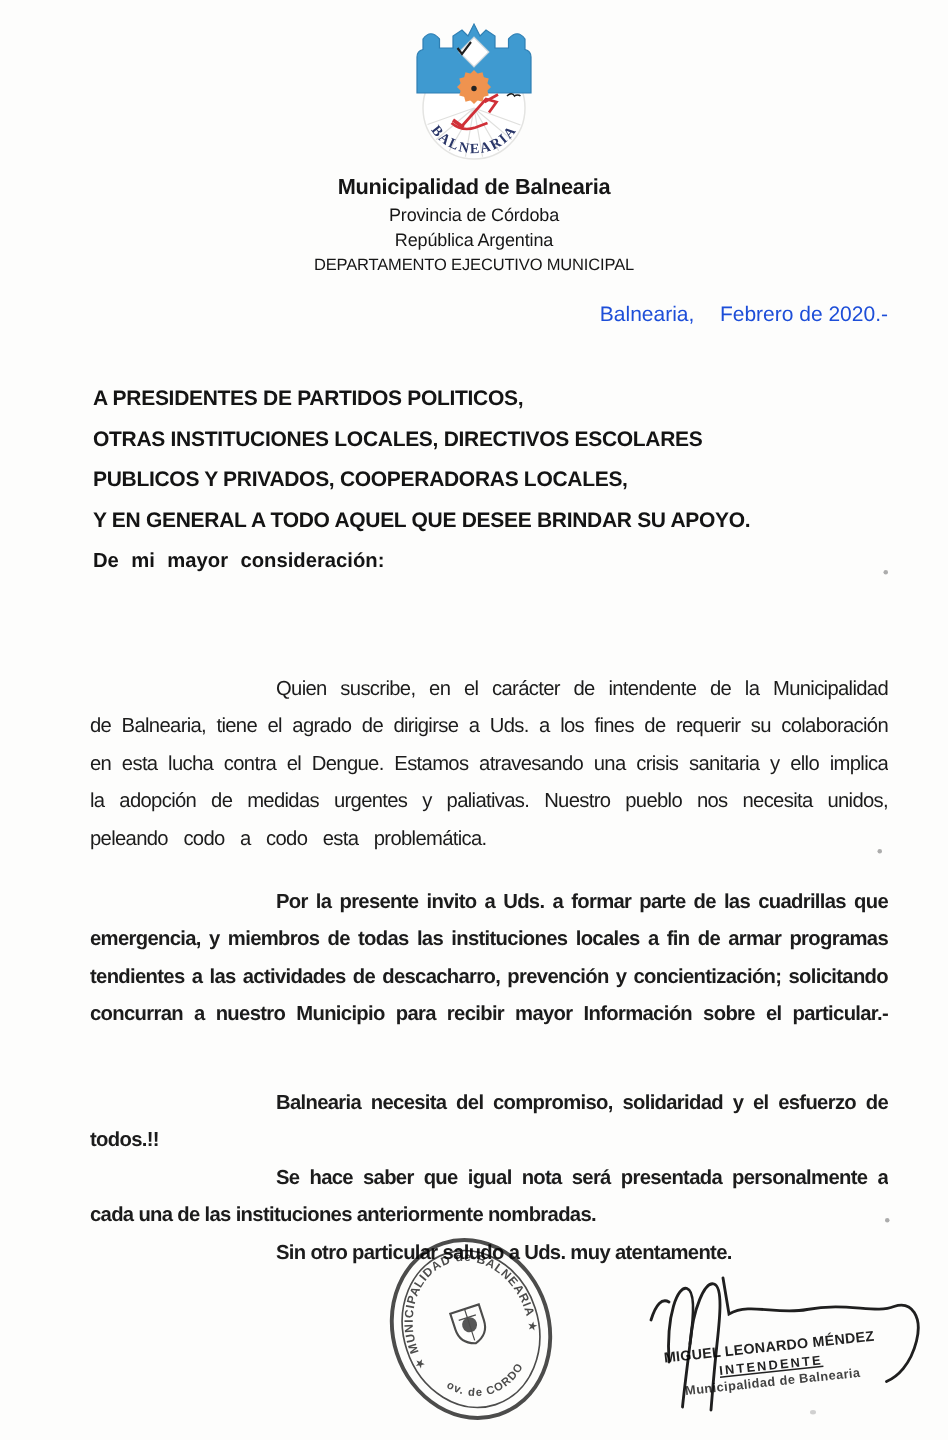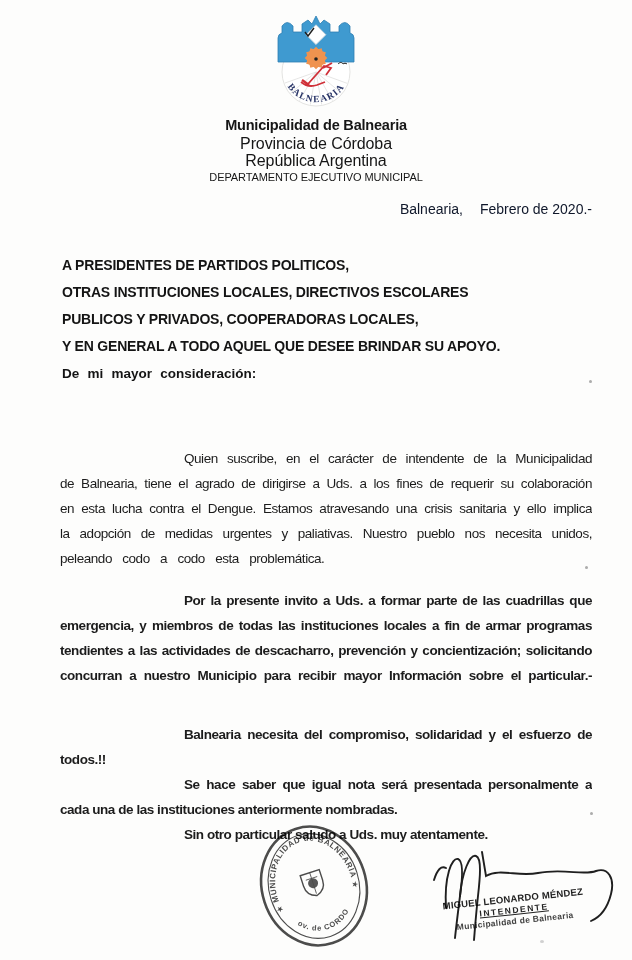--- a/index.html
+++ b/index.html
@@ -7,24 +7,24 @@
   .page {
     position:relative; width:632px; height:960px; overflow:hidden;
     background:#fdfdfc;
     font-family:"Liberation Sans","DejaVu Sans",sans-serif;
     color:#1d1d1d;
   }
   
   .crest { position:absolute; left:266px; top:12px; width:100px; height:100px; }
   .header-block { position:absolute; left:0; top:116px; width:100%; text-align:center; color:#161616; }
   .org   { font-size:14.5px; font-weight:bold; letter-spacing:-0.2px; line-height:19px; }
-  .sub   { font-size:16px; line-height:17px; letter-spacing:-0.1px; }
+  .sub   { font-size:12px; line-height:17px; letter-spacing:-0.1px; }
   .dept  { font-size:11px; line-height:17px; letter-spacing:-0.1px; }
   
-  .dateline { position:absolute; top:201px; right:40px; font-size:14px; color:#0f172a;margin-left:29px; }
+  .dateline { position:absolute; top:201px; right:40px; font-size:14px; color:#1d4ed8;margin-left:29px; }
   .dateline .date-gap { margin-left:17px; }
   
   .recipients { position:absolute; left:62px; top:252px; width:540px; }
   .addr-line { font-weight:bold; font-size:14px; letter-spacing:-0.2px; line-height:27px; white-space:nowrap; color:#141414; }
   .salutation { font-weight:bold; font-size:13.5px; line-height:27px; word-spacing:4.5px; color:#141414; }
   
   .letter-body { position:absolute; left:60px; top:446px; width:532px; font-size:13.5px; letter-spacing:-0.45px; color:#1c1c1c; }
   .paragraph { margin:0; }
   .paragraph + .paragraph { margin-top:17px;font-weight:bold; }
   .paragraph:nth-child(3) { margin-top:34px; }

